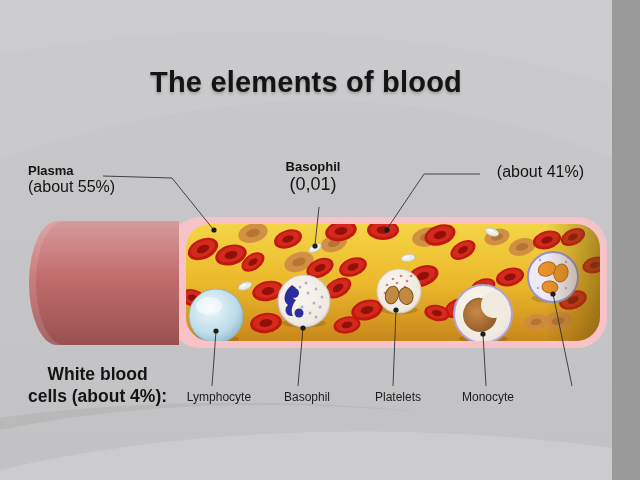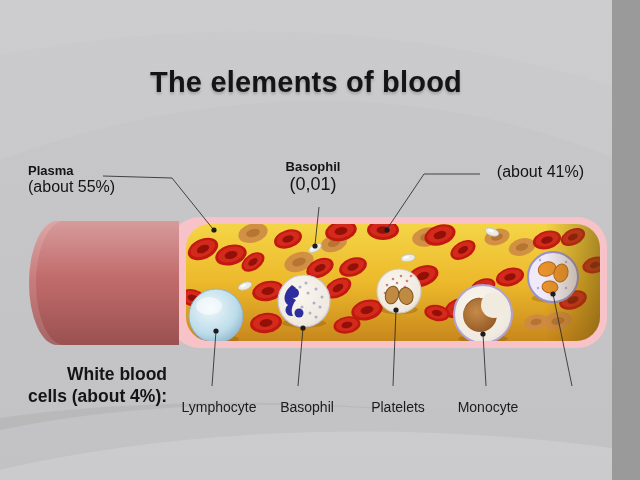--- a/index.html
+++ b/index.html
@@ -13,25 +13,25 @@
     font-size:29px;font-weight:700;letter-spacing:.2px;
     text-shadow:0 2px 3px rgba(0,0,0,.22);
   }
   .label{position:absolute;line-height:1.18;}
   .lbl-name{font-weight:700;font-size:13px;display:block;}
   .lbl-amount{font-size:16px;display:block;}
   .label-plasma{left:28px;top:163px;text-align:left;}
   .label-platelets{left:258px;top:159px;width:110px;text-align:center;}
   .label-platelets .lbl-amount{font-size:18px;}
   .label-rbc{right:28px;top:163px;text-align:right;}
-  .label-wbc{left:28px;top:363px;text-align:right;}
+  .label-wbc{left:28px;top:363px;text-align:center;}
   .label-wbc .lbl-name{font-size:17.5px;line-height:22px;}
   .cellname{
     position:absolute;top:390px;transform:translateX(-50%);
-    font-size:14px;color:#1c1c1c;white-space:nowrap;margin-top:9px;
+    font-size:12px;color:#1c1c1c;white-space:nowrap;
   }
   svg{position:absolute;left:0;top:0;}
 </style>
 </head>
 <body>
 
 <div class="stage">
 
   <svg id="vessel-svg" width="640" height="480" viewBox="0 0 640 480">
     <defs>

